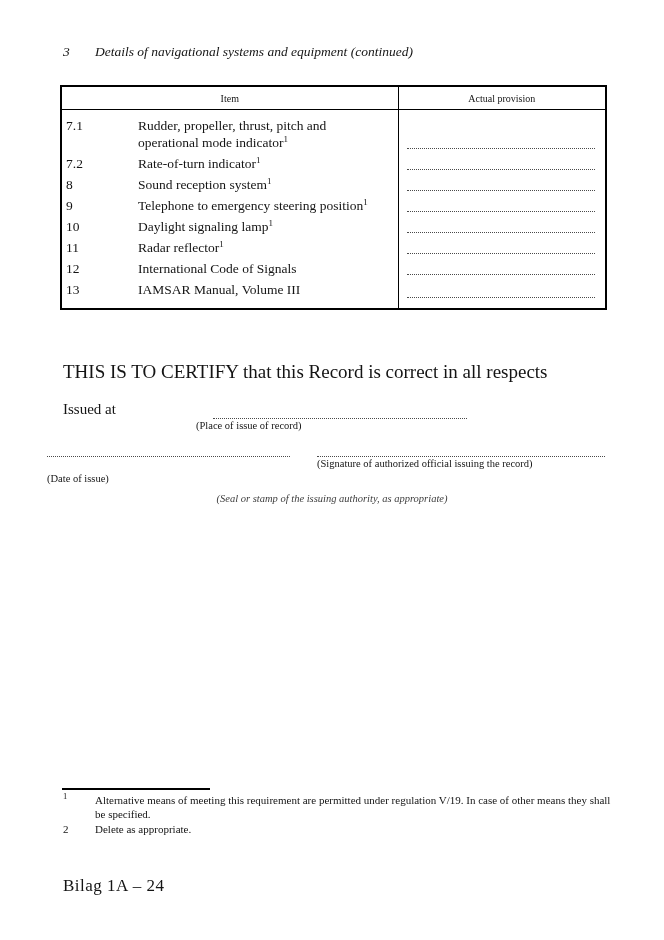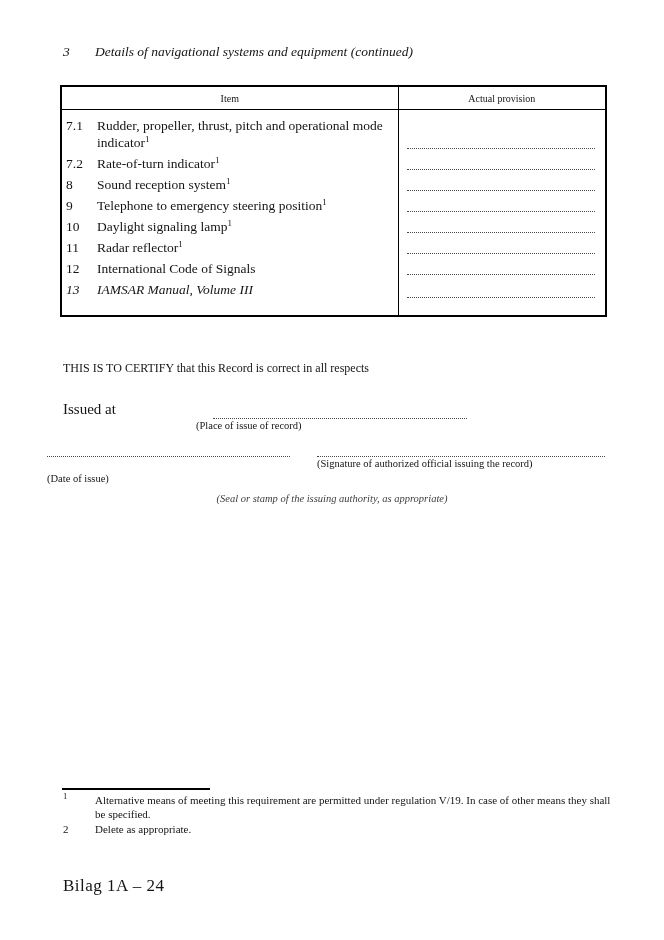--- a/index.html
+++ b/index.html
@@ -18,29 +18,29 @@
   
   .eqtable{position:absolute;top:85px;left:60px;width:545px;border-collapse:collapse;table-layout:fixed;}
   .eqtable, .eqtable td, .eqtable th{border:0;}
   .eqtable{border:2px solid #000;}
   .eqtable th{border-bottom:1px solid #000;font-weight:normal;font-size:10px;height:20px;text-align:center;padding:1px 0;}
   .eqtable col.c-item{width:337px;}
   .eqtable col.c-prov{width:208px;}
   .eqtable th.item-h{border-right:1px solid #000;}
   .eqtable td.item-cell{border-right:1px solid #000;vertical-align:top;padding:2px 6px 2px 4px;font-size:13.5px;line-height:17px;}
   .eqtable tr.first td{padding-top:7px;}
-  .eqtable tr.last td{padding-bottom:17px;font-style:italic;}
-  .item-inner{display:flex;}
+  .eqtable tr.last td{padding-bottom:10px;}
+  .item-inner{display:flex;gap:41px;}
   .item-inner .num{flex:0 0 31px;}
   .item-inner .itxt{flex:1;padding-right:4px;}
   sup{font-size:9px;line-height:0;}
   .eqtable td.prov-cell{vertical-align:bottom;padding:2px 10px 4px 8px;}
   .fill-line{border-bottom:1.5px dotted #4a4a4a;height:14px;}
   
-  .certify{position:absolute;top:361px;left:63px;font-size:12px;}
+  .certify{position:absolute;top:361px;left:63px;font-size:19px;}
   .issued-at{position:absolute;top:401px;left:63px;font-size:15px;}
   .dotline{border-bottom:1.5px dotted #4a4a4a;}
   .place-line{position:absolute;top:399px;left:213px;width:254px;height:19px;}
   .caption{font-size:10.5px;text-align:left;}
   .place-caption{position:absolute;top:420px;left:196px;width:288px;}
   .date-line{position:absolute;top:437px;left:47px;width:243px;height:19px;}
   .date-caption{position:absolute;top:473px;left:47px;width:243px;}
   .sig-line{position:absolute;top:437px;left:317px;width:288px;height:19px;}
   .sig-caption{position:absolute;top:458px;left:317px;width:288px;}
   .seal-caption{position:absolute;top:493px;left:132px;width:400px;font-size:10.5px;font-style:italic;color:#3d3d3d;text-align:center;}

